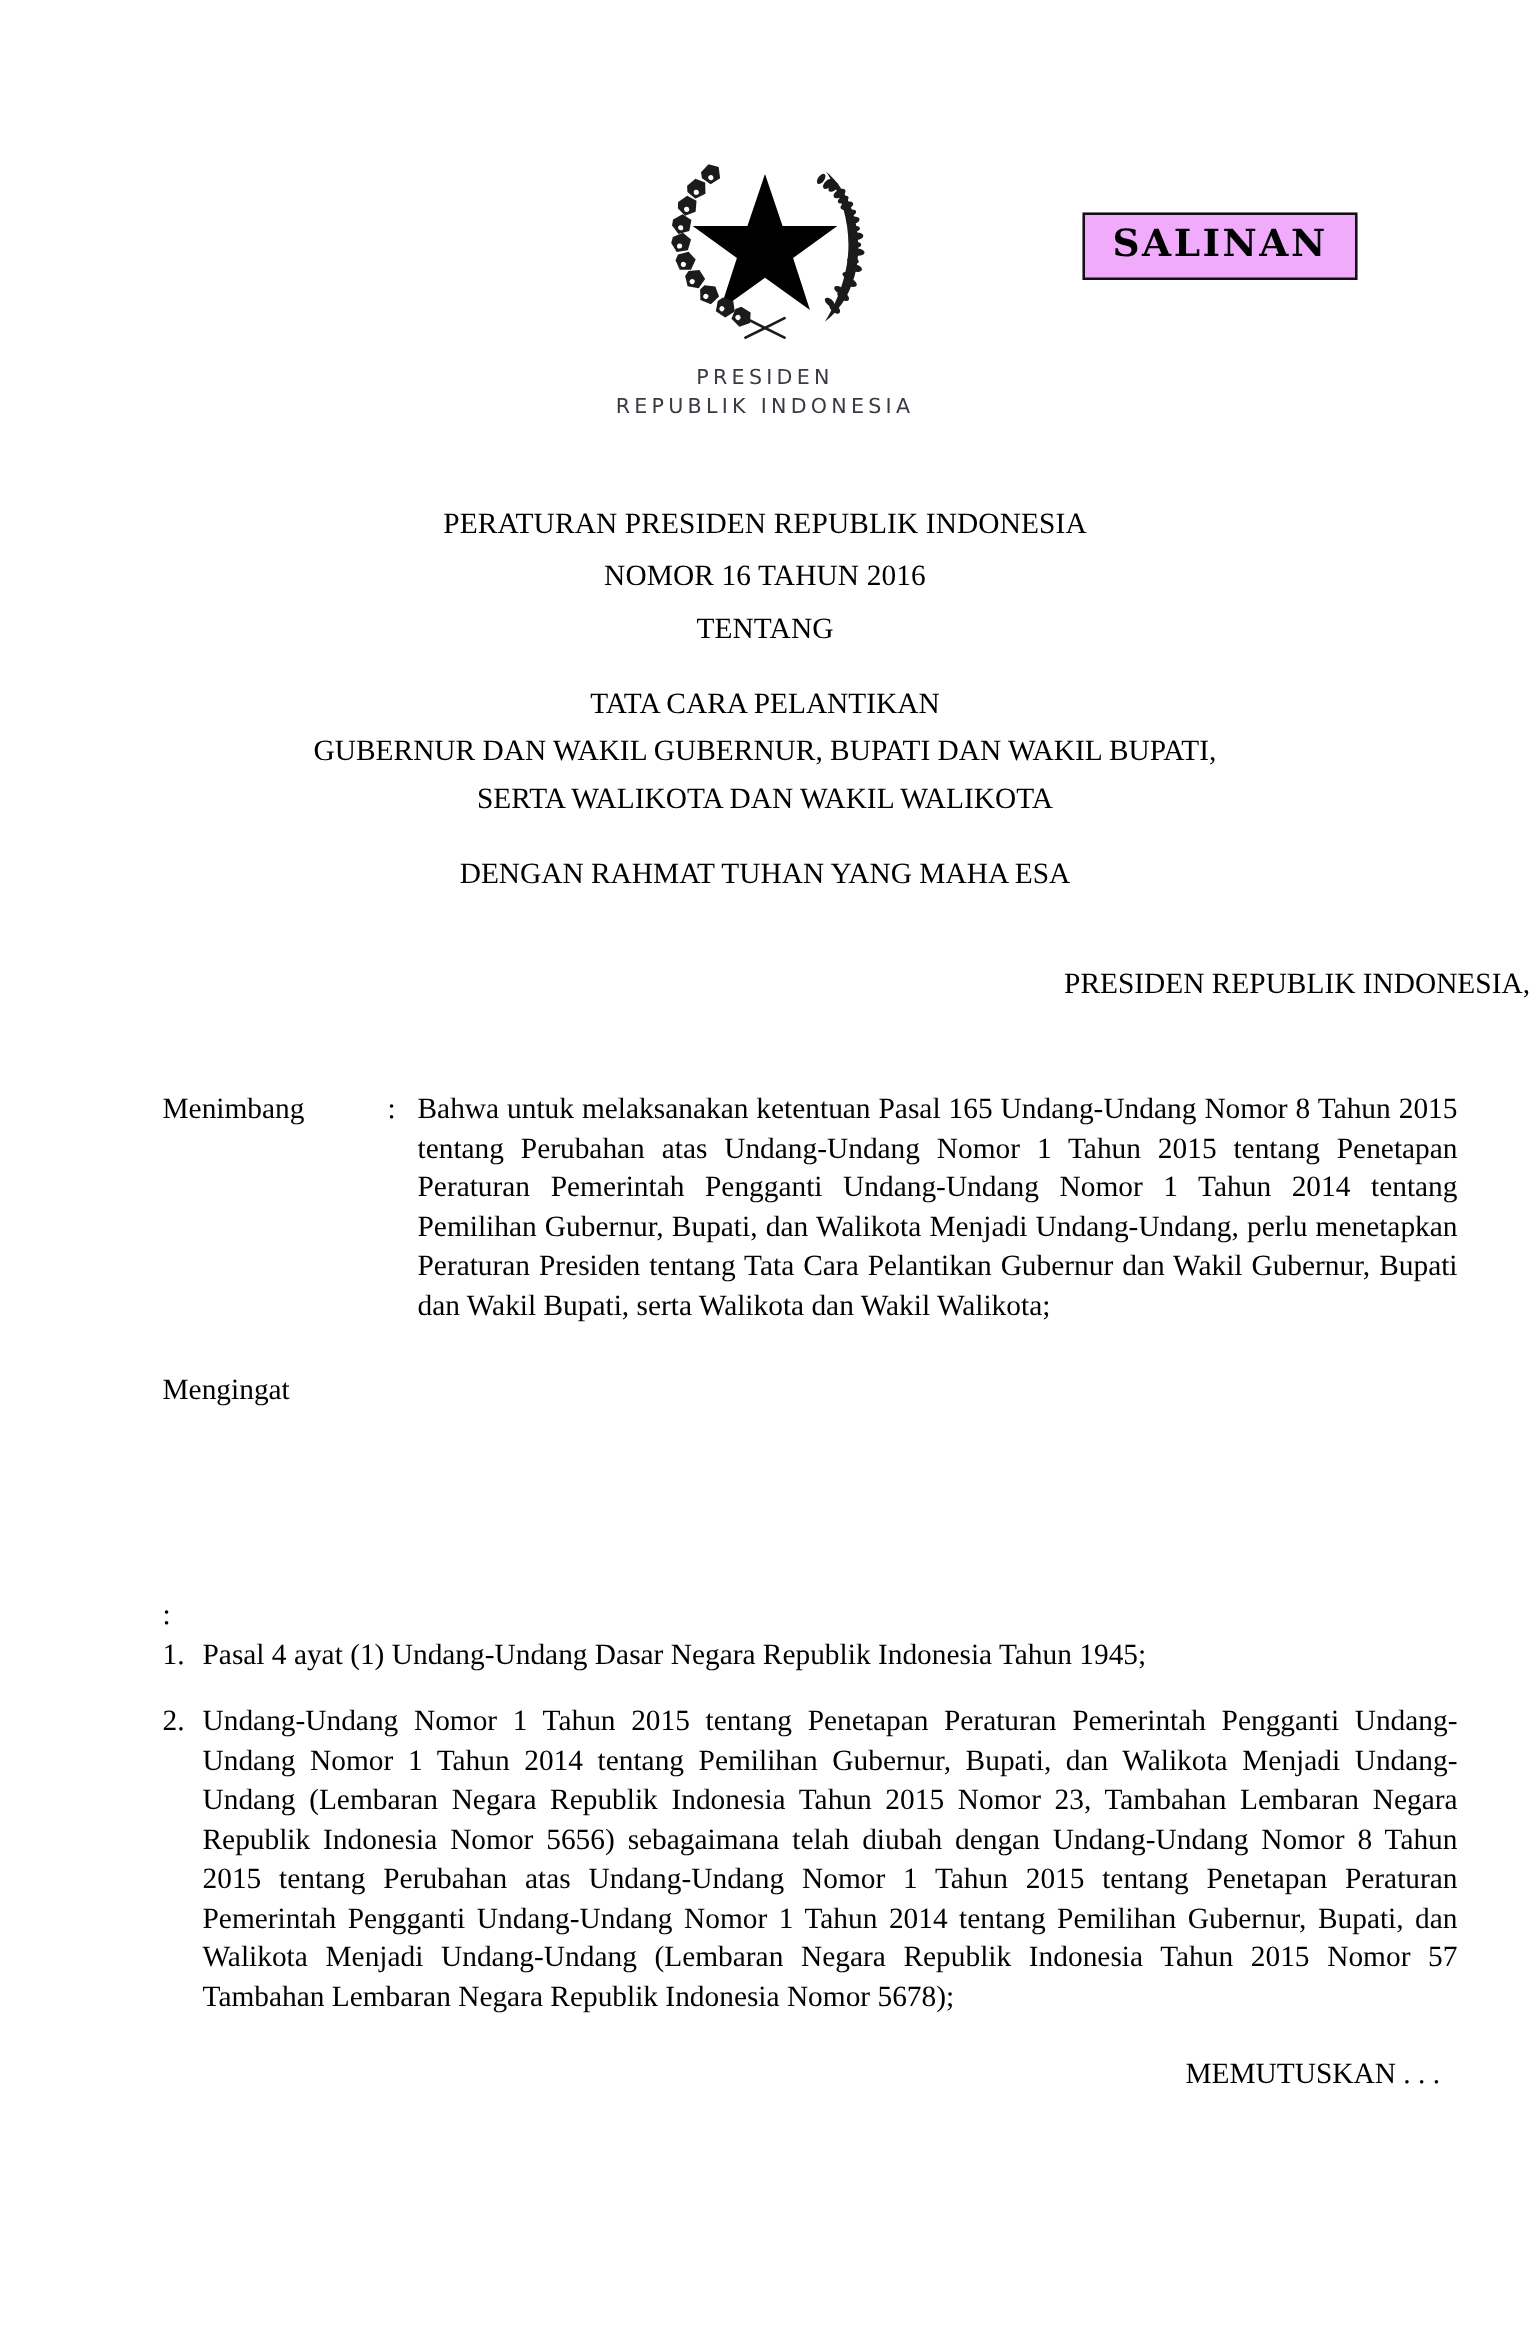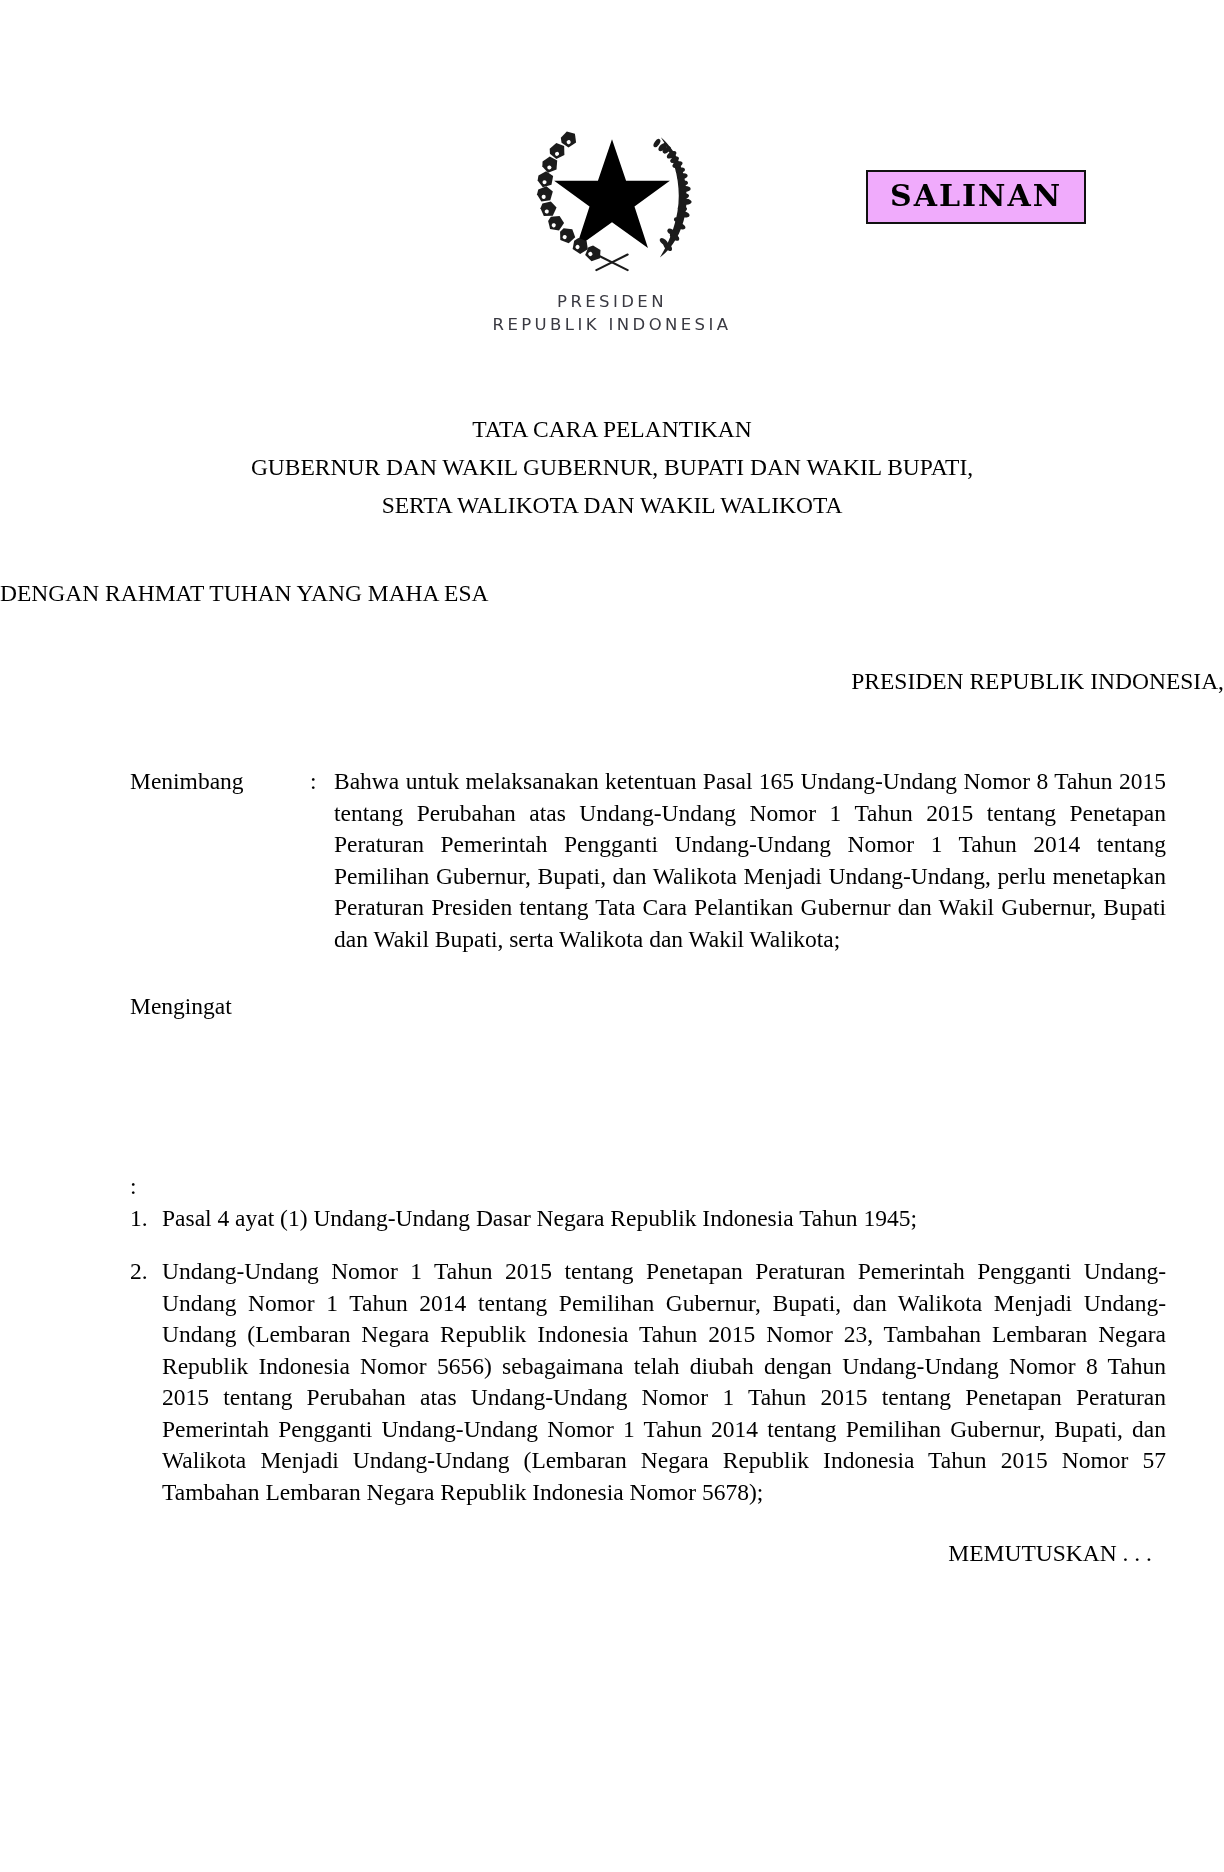--- a/index.html
+++ b/index.html
@@ -89,22 +89,22 @@
     margin-top: 20px;
     text-align: center;
   }
   .subject-line {
     font-size: 23.5px;
     line-height: 38px;
     white-space: nowrap;
   }
 
   .rahmat-line {
-    margin-top: 50px;
-    text-align: left;
+    margin-top: 22px;
+    text-align: center;
     font-size: 23.5px;
     line-height: 38px;
   }
 
   .presiden-line {
     margin-top: 50px;
     text-align: right;
     font-size: 23.5px;
     line-height: 38px;
   }
@@ -279,20 +279,25 @@
         <div>PRESIDEN</div>
         <div>REPUBLIK INDONESIA</div>
       </div>
     </div>
 
     <div class="salinan-box">
       <div class="salinan-text">SALINAN</div>
     </div>
   </div>
 
+  <div class="title-block">
+    <div class="title-line">PERATURAN PRESIDEN REPUBLIK INDONESIA</div>
+    <div class="title-line">NOMOR 16 TAHUN 2016</div>
+    <div class="title-line">TENTANG</div>
+  </div>
 
   <div class="subject-block">
     <div class="subject-line">TATA CARA PELANTIKAN</div>
     <div class="subject-line">GUBERNUR DAN WAKIL GUBERNUR, BUPATI DAN WAKIL BUPATI,</div>
     <div class="subject-line">SERTA WALIKOTA DAN WAKIL WALIKOTA</div>
   </div>
 
   <div class="rahmat-line">DENGAN RAHMAT TUHAN YANG MAHA ESA</div>
   <div class="presiden-line">PRESIDEN REPUBLIK INDONESIA,</div>
 

